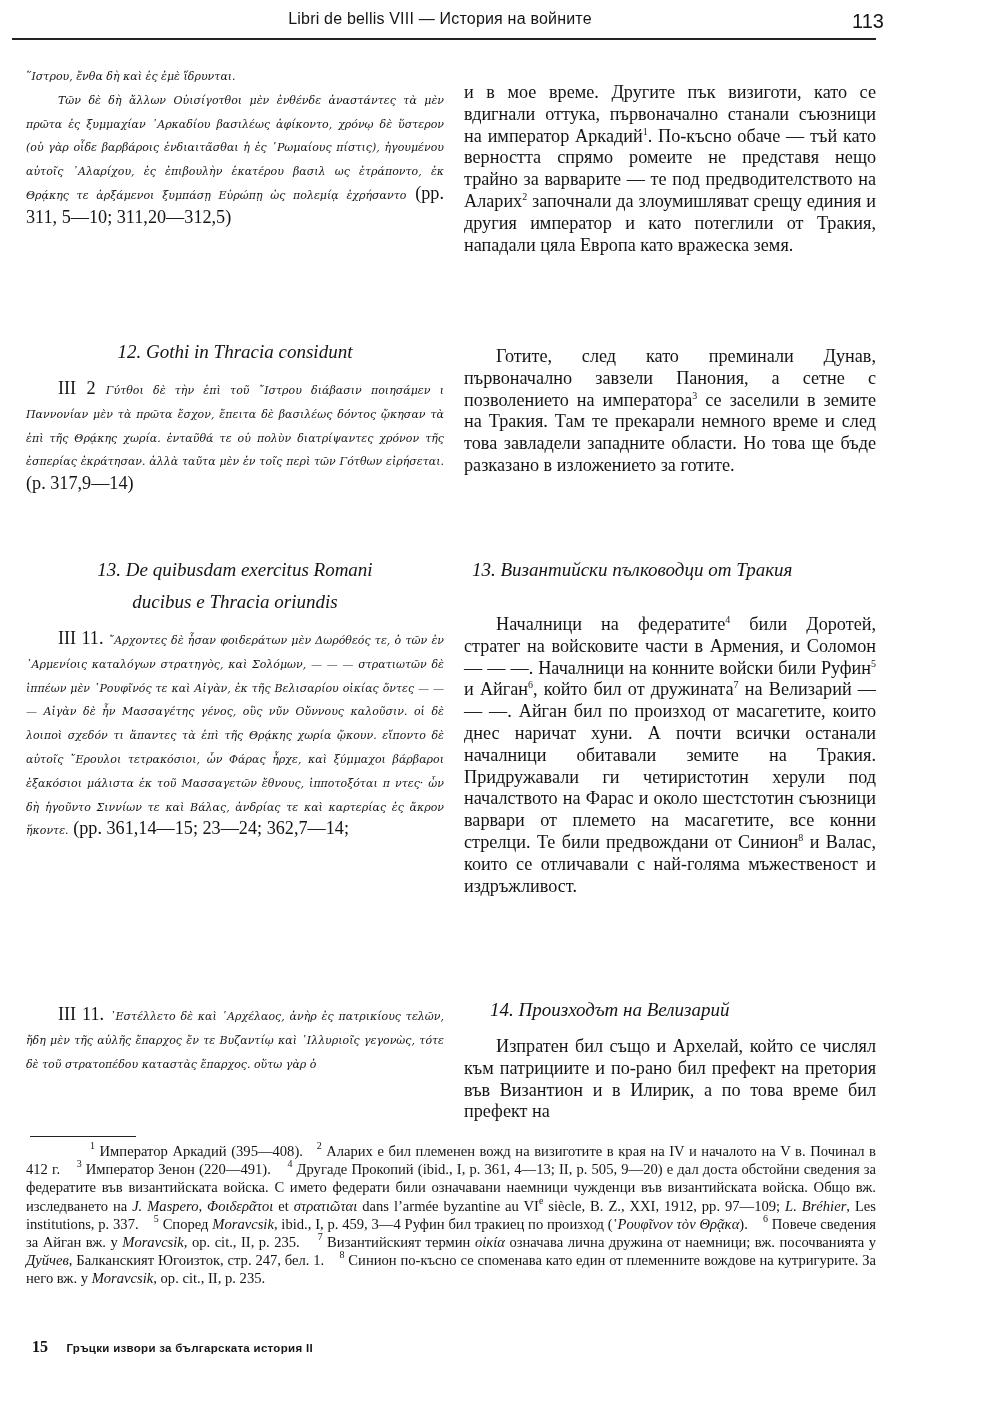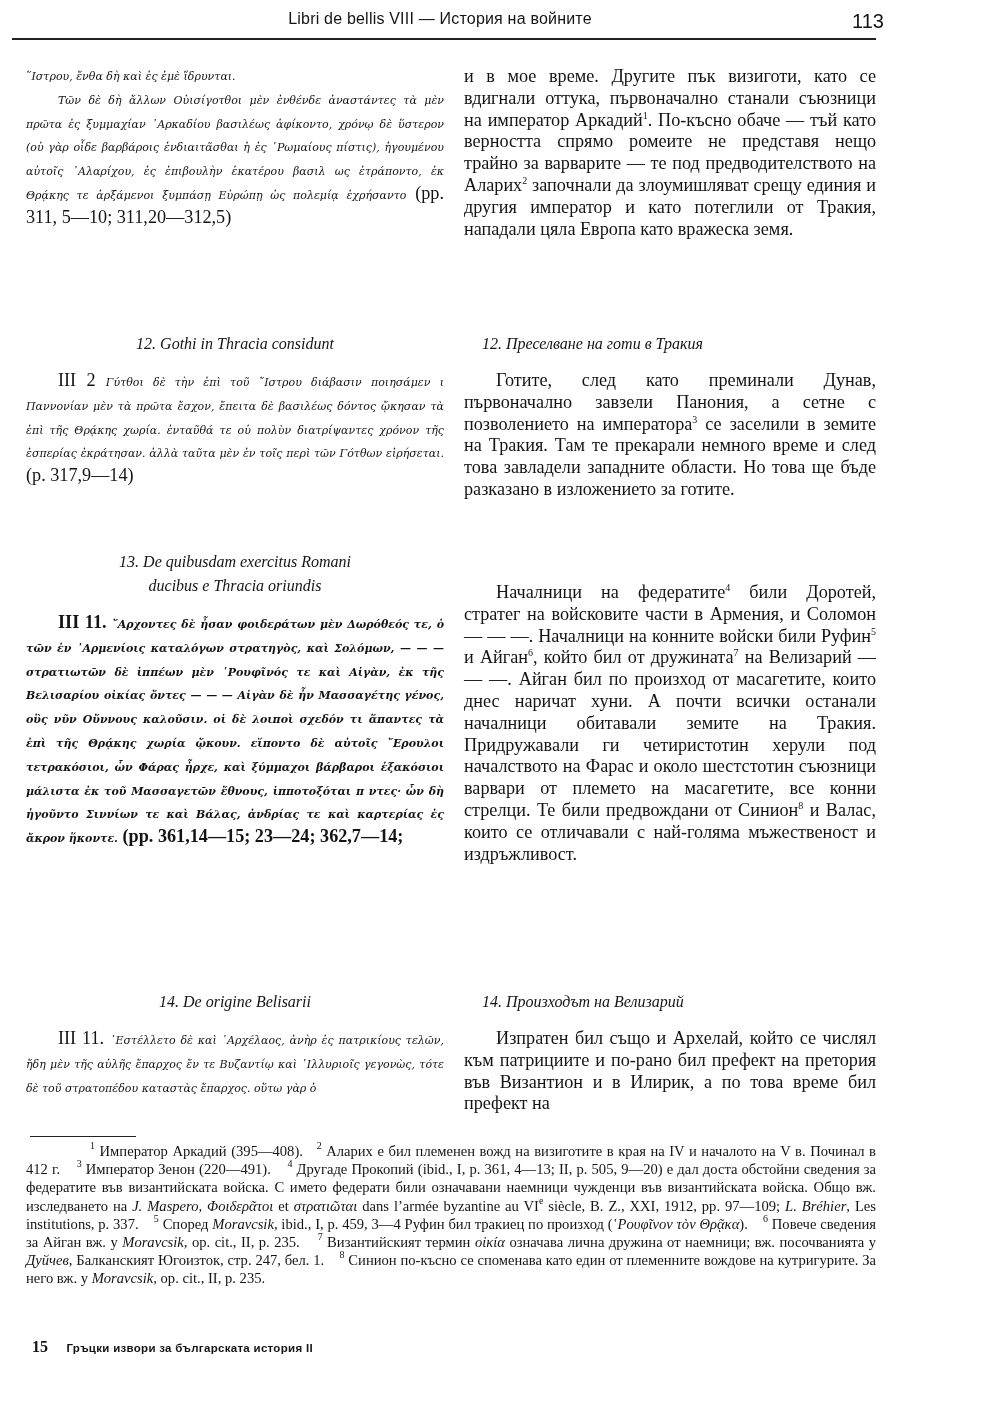--- a/index.html
+++ b/index.html
@@ -24,21 +24,21 @@
   .header-rule {
     position: absolute; left: 12px; top: 38px; width: 864px; height: 2px; background: #222;
   }
   .col { position: absolute; font-size: 18.2px; line-height: 21.8px; }
   .col-left { left: 26px; width: 418px; }
   .col-right { left: 464px; width: 412px; }
   .greek { font-style: italic; font-family: "DejaVu Serif", serif; font-size: 11px; }
   .para { text-align: justify; margin: 0; }
   .indent { text-indent: 32px; }
   .section-title {
-    font-style: italic; font-size: 16px; line-height: 24px; text-align: center; margin: 0;
+    font-style: italic; font-size: 19px; line-height: 24px; text-align: center; margin: 8px;
   }
   .section-title.right { text-align: left; padding-left: 18px; }
   .ref { font-family: "Liberation Serif", serif; font-style: normal; font-size: 18.2px; }
   sup { font-size: 10px; line-height: 0; vertical-align: 7px; }
   .fn-rule { position: absolute; left: 30px; top: 1136px; width: 106px; height: 1px; background: #222; }
   .footnotes {
     position: absolute; left: 26px; top: 1142px; width: 850px;
     font-size: 14.6px; line-height: 18.2px; text-align: justify;
   }
   .footnotes .first { text-indent: 64px; }
@@ -60,52 +60,51 @@
 <div class="header-rule"></div>
 
 <div class="col col-left" style="top:66px;">
   <p class="para greek">῞Ιστρου, ἔνθα δὴ καὶ ἐς ἐμὲ ἵδρυνται.</p>
   <p class="para indent">
     <span class="greek">Τῶν δὲ δὴ ἄλλων Οὐισίγοτθοι μὲν ἐνθένδε ἀναστάντες τὰ μὲν πρῶτα ἐς ξυμμαχίαν ᾿Αρκαδίου βασιλέως ἀφίκοντο, χρόνῳ δὲ ὕστερον (οὐ γὰρ οἶδε βαρβάροις ἐνδιαιτᾶσθαι ἡ ἐς ῾Ρωμαίους πίστις), ἡγουμένου αὐτοῖς ᾿Αλαρίχου, ἐς ἐπιβουλὴν ἑκατέρου βασιλ ως ἐτράποντο, ἐκ Θρᾴκης τε ἀρξάμενοι ξυμπάσῃ Εὐρώπῃ ὡς πολεμίᾳ ἐχρήσαντο</span>
     <span class="ref">(pp. 311, 5—10; 311,20—312,5)</span>
   </p>
 </div>
 
-<div class="col col-right" style="top:66px;">
+<div class="col col-right" style="top:82px;">
   <p class="para"><span>и в мое време. Другите пък визиготи, като се вдигнали оттука, първоначално станали съюзници на император Аркадий</span><sup>1</sup><span>. По-късно обаче — тъй като верността спрямо ромеите не представя нещо трайно за варварите — те под предводителството на Аларих</span><sup>2</sup><span> започнали да злоумишляват срещу единия и другия император и като потеглили от Тракия, нападали цяла Европа като вражеска земя.</span></p>
 </div>
 
 <div class="col col-left" style="top:332px;">
   <p class="section-title">12. Gothi in Thracia considunt</p>
   <p class="para indent" style="margin-top:14px;">
     <span class="ref">III 2</span>
     <span class="greek">Γύτθοι δὲ τὴν ἐπὶ τοῦ ῎Ιστρου διάβασιν ποιησάμεν ι Παννονίαν μὲν τὰ πρῶτα ἔσχον, ἔπειτα δὲ βασιλέως δόντος ᾤκησαν τὰ ἐπὶ τῆς Θρᾴκης χωρία. ἐνταῦθά τε οὐ πολὺν διατρίψαντες χρόνον τῆς ἑσπερίας ἐκράτησαν. ἀλλὰ ταῦτα μὲν ἐν τοῖς περὶ τῶν Γότθων εἰρήσεται.</span>
     <span class="ref">(p. 317,9—14)</span>
   </p>
 </div>
 <div class="col col-right" style="top:332px;">
-  <p class="section-title right">12. Преселване на готи в Тракия</p>
   <p class="para indent" style="margin-top:14px;"><span>Готите, след като преминали Дунав, първоначално завзели Панония, а сетне с позволението на императора</span><sup>3</sup><span> се заселили в земите на Тракия. Там те прекарали немного време и след това завладели западните области. Но това ще бъде разказано в изложението за готите.</span></p>
 </div>
 
 <div class="col col-left" style="top:550px;">
   <p class="section-title">13. De quibusdam exercitus Romani</p>
   <p class="section-title">ducibus e Thracia oriundis</p>
-  <p class="para indent" style="margin-top:14px;font-weight:bold;">
+  <p class="para indent" style="margin-top:14px;">
     <span class="ref">III 11.</span>
     <span class="greek">῎Αρχοντες δὲ ἦσαν φοιδεράτων μὲν Δωρόθεός τε, ὁ τῶν ἐν ᾿Αρμενίοις καταλόγων στρατηγὸς, καὶ Σολόμων, — — — στρατιωτῶν δὲ ἱππέων μὲν ῾Ρουφῖνός τε καὶ Αἰγὰν, ἐκ τῆς Βελισαρίου οἰκίας ὄντες — — — Αἰγὰν δὲ ἦν Μασσαγέτης γένος, οὓς νῦν Οὔννους καλοῦσιν. οἱ δὲ λοιποὶ σχεδόν τι ἅπαντες τὰ ἐπὶ τῆς Θρᾴκης χωρία ᾤκουν. εἵποντο δὲ αὐτοῖς ῎Ερουλοι τετρακόσιοι, ὧν Φάρας ἦρχε, καὶ ξύμμαχοι βάρβαροι ἑξακόσιοι μάλιστα ἐκ τοῦ Μασσαγετῶν ἔθνους, ἱπποτοξόται π ντες· ὧν δὴ ἡγοῦντο Σιννίων τε καὶ Βάλας, ἀνδρίας τε καὶ καρτερίας ἐς ἄκρον ἥκοντε.</span>
     <span class="ref">(pp. 361,14—15; 23—24; 362,7—14;</span>
   </p>
 </div>
 <div class="col col-right" style="top:550px;">
+  <p class="section-title" style="text-align:left;">13. Византийски пълководци от Тракия</p>
   <p class="para indent" style="margin-top:32px;"><span>Началници на федератите</span><sup>4</sup><span> били Доротей, стратег на войсковите части в Армения, и Соломон — — —. Началници на конните войски били Руфин</span><sup>5</sup><span> и Айган</span><sup>6</sup><span>, който бил от дружината</span><sup>7</sup><span> на Велизарий — — —. Айган бил по произход от масагетите, които днес наричат хуни. А почти всички останали началници обитавали земите на Тракия. Придружавали ги четиристотин херули под началството на Фарас и около шестстотин съюзници варвари от племето на масагетите, все конни стрелци. Те били предвождани от Синион</span><sup>8</sup><span> и Валас, които се отличавали с най-голяма мъжественост и издръжливост.</span></p>
 </div>
 
 <div class="col col-left" style="top:990px;">
-  <p class="section-title">14. De origine Belisarii</p>
   <p class="para indent" style="margin-top:14px;">
     <span class="ref">III 11.</span>
     <span class="greek">᾿Εστέλλετο δὲ καὶ ᾿Αρχέλαος, ἀνὴρ ἐς πατρικίους τελῶν, ἤδη μὲν τῆς αὐλῆς ἔπαρχος ἔν τε Βυζαντίῳ καὶ ᾿Ιλλυριοῖς γεγονὼς, τότε δὲ τοῦ στρατοπέδου καταστὰς ἔπαρχος. οὕτω γὰρ ὁ</span>
   </p>
 </div>
 <div class="col col-right" style="top:990px;">
   <p class="section-title right">14. Произходът на Велизарий</p>
   <p class="para indent" style="margin-top:14px;">Изпратен бил също и Архелай, който се числял към патрициите и по-рано бил префект на претория във Византион и в Илирик, а по това време бил префект на</p>
 </div>
 

